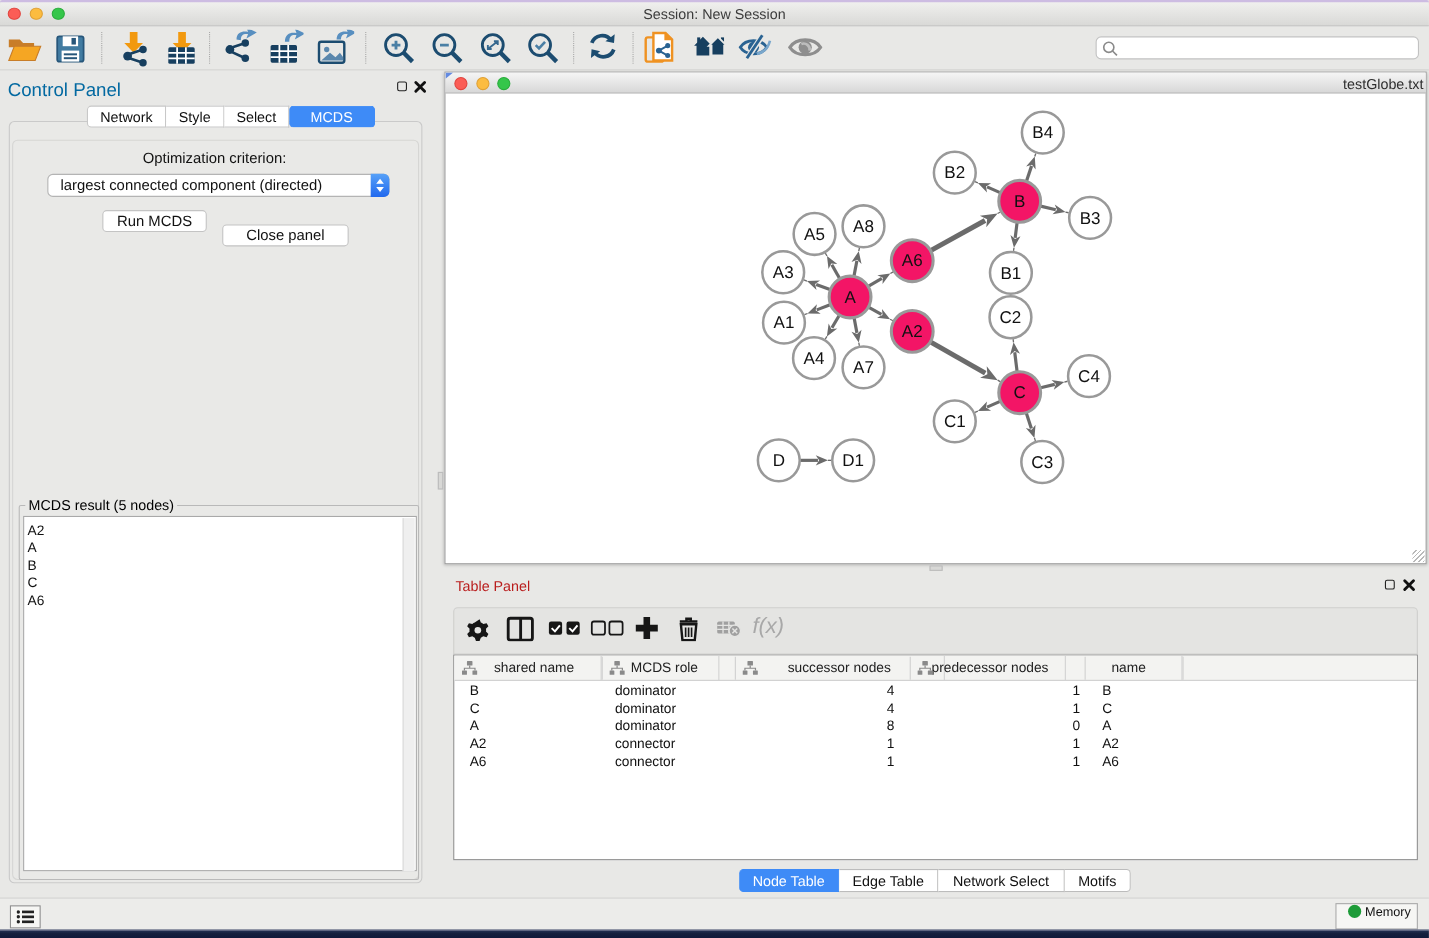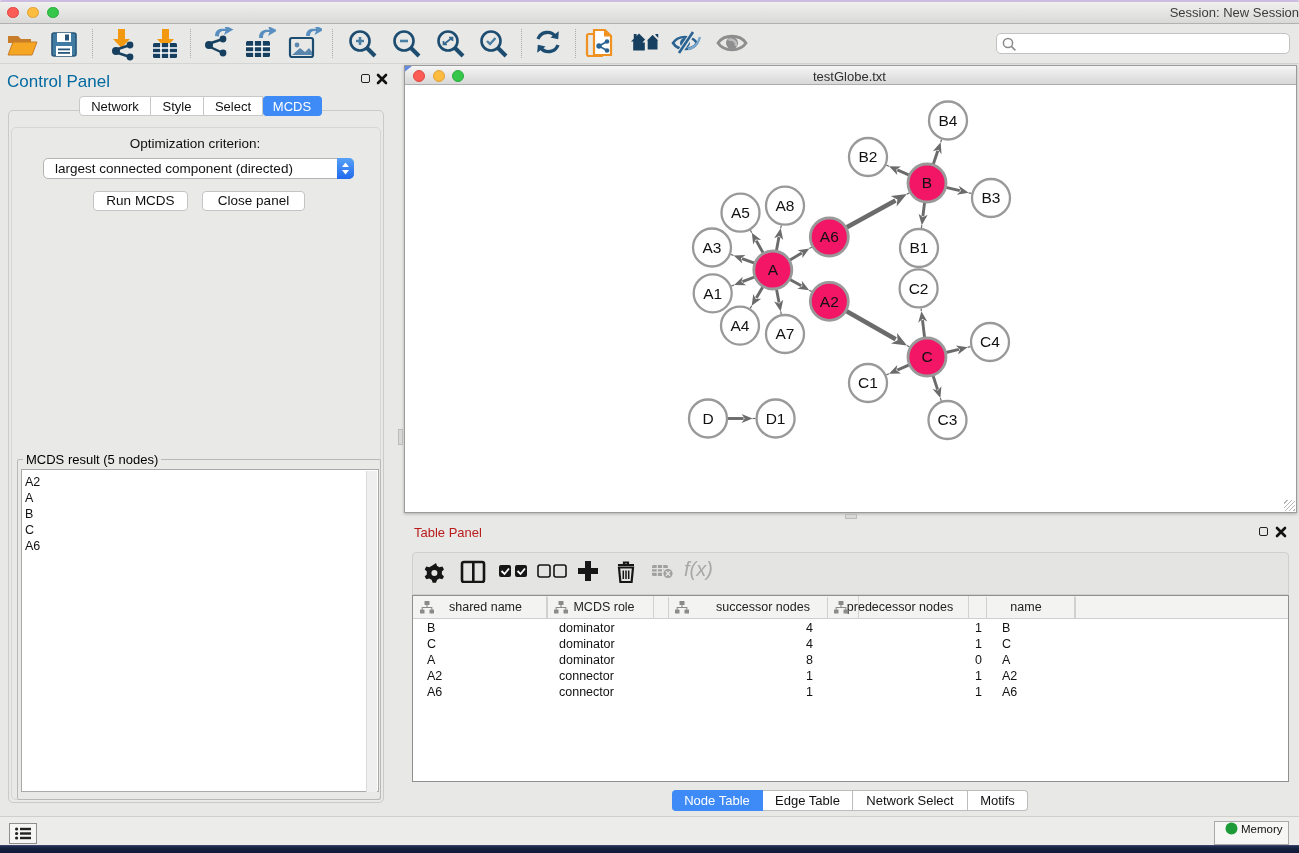--- a/index.html
+++ b/index.html
@@ -1,19 +1,19 @@
 <!DOCTYPE html>
 <html><head><meta charset="utf-8"><style>
 *{margin:0;padding:0;box-sizing:border-box}
 html,body{width:1299px;height:853px;overflow:hidden;font-family:"Liberation Sans",sans-serif;background:#e8e8e6}
 .abs{position:absolute}
 #titlebar{position:absolute;left:0;top:0;width:1299px;height:24px;background:linear-gradient(#f2f2f0,#d9d9d7);border-bottom:1px solid #b1b1b1;border-radius:5px 5px 0 0}
 #topstrip{position:absolute;left:0;top:0;width:1299px;height:1.5px;background:#cdbce2;border-radius:5px 5px 0 0}
 .tl{position:absolute;top:6.5px;width:11.5px;height:11.5px;border-radius:50%}
-#titletext{position:absolute;top:5px;left:0;width:1299px;text-align:right;font-size:13px;color:#3c3c3c}
+#titletext{position:absolute;top:5px;left:0;width:1299px;text-align:center;font-size:13px;color:#3c3c3c}
 #toolbar{position:absolute;left:0;top:25px;width:1299px;height:38px;background:#e8e8e6}
 .tsep{position:absolute;top:29px;height:29px;width:0;border-left:1px dotted #a9a9a9}
 #searchbox{position:absolute;left:996px;top:33px;width:294px;height:21px;background:#fff;border:1px solid #c2c2c2;border-radius:5px}
 #mainline{position:absolute;left:0;top:63px;width:1299px;height:1px;background:#d4d4d2}
 
 #cp-title{position:absolute;left:7px;top:72px;font-size:17px;color:#0369a1}
 .winbtn-sq{position:absolute;width:9px;height:9px;border:1.6px solid #222;border-radius:2px;background:transparent}
 .tabs{position:absolute;display:flex}
 .tab{height:20px;line-height:20px;font-size:13px;color:#111;background:#fff;border:1px solid #c8c8c8;border-left:none;padding:0 14px;text-align:center}
 .tab.first{border-left:1px solid #c8c8c8;border-radius:4px 0 0 4px}
@@ -25,21 +25,21 @@
 #ddbtn{position:absolute;right:-1px;top:-1px;width:17px;height:21px;border-radius:0 5px 5px 0;background:linear-gradient(#57a1f8,#2169ee)}
 .btn{position:absolute;height:20px;background:#fff;border:1px solid #c4c4c4;border-radius:4px;font-size:13.5px;color:#111;text-align:center;line-height:18px}
 #fieldset{position:absolute;left:17px;top:459px;width:364px;height:341px;border:1px solid #b9b9b9;border-radius:2px}
 #fieldleg{position:absolute;left:5px;top:-8px;background:#e9e9e7;padding:0 3px;font-size:13px;color:#000000}
 #mcdslist{position:absolute;left:3px;top:9px;width:358px;height:323px;background:#fff;border:1px solid #a9a9a9;padding-top:4px}
 #mcdslist .li{font-size:12.5px;color:#111;height:16px;line-height:16px;padding-left:3px}
 #mcdssb{position:absolute;right:1px;top:1px;width:11px;height:321px;background:#efefef;border-left:1px solid #dadada}
 
 #netwin{position:absolute;left:404px;top:65px;width:893px;height:448px;background:#fff;border:1px solid #9b9b9b;box-shadow:0 1px 3px rgba(0,0,0,.25)}
 #nettb{position:absolute;left:0;top:0;width:891px;height:19px;background:linear-gradient(#f5f5f5,#d8d8d8);border-bottom:1px solid #adadad}
-#nettitle{position:absolute;left:0;top:3px;width:889px;text-align:center;font-size:13px;color:#2e2e2e}
+#nettitle{position:absolute;left:0;top:3px;width:889px;text-align:right;font-size:13px;color:#2e2e2e}
 .grip{position:absolute;right:1px;bottom:1px;width:11px;height:11px;background:repeating-linear-gradient(135deg,transparent,transparent 2px,#b9b9b9 2px,#b9b9b9 3px)}
 
 #tp-title{position:absolute;left:414px;top:525px;font-size:13px;color:#b91c1c}
 #tp-toolbar{position:absolute;left:412px;top:552px;width:877px;height:43px;background:#e4e4e2;border:1px solid #cfcfcd;border-radius:4px 4px 0 0}
 #tp-table{position:absolute;left:412px;top:595px;width:877px;height:187px;background:#fff;border:1px solid #8f8f8f}
 #tp-thead{position:absolute;left:0;top:0;width:875px;height:23px;background:#f3f3f1;border-bottom:1px solid #cfcfcf}
 .th{position:absolute;top:0;height:23px;border-right:1px solid #d2d2d2;font-size:12.5px;color:#222;text-align:center;line-height:23px}
 .td{position:absolute;height:16px;font-size:12.5px;color:#111;line-height:16px}
 .bt{position:absolute;top:790px;height:21px;background:#fff;border:1px solid #bcbcbc;border-left:none;font-size:13px;color:#111;text-align:center;line-height:20px}
 
@@ -185,29 +185,29 @@
 <svg class="abs" style="left:376px;top:73px" width="12" height="12" viewBox="0 0 12 12">
     <path d="M2 2 L10 10 M10 2 L2 10" stroke="#111" stroke-width="2.6" stroke-linecap="round"></path>
   </svg>
 <div id="cp-panel">
     <div id="cp-inner"></div>
   </div>
 <div class="tabs" style="left:79px;top:96px">
  <div class="tab first" style="width:72px;padding:0">Network</div>
  <div class="tab" style="width:53px;padding:0">Style</div>
  <div class="tab" style="width:59px;padding:0">Select</div>
- <div class="tab sel" style="width:59px;padding:0">MCDS</div>
+ <div class="tab sel" style="width:78px;padding:0">MCDS</div>
 </div>
 <div class="abs" style="left:10px;top:126px;width:370px">
  <div id="optlabel" style="top:10px">Optimization criterion:</div>
  <div id="dropdown" style="top:32px">largest connected component (directed)<div id="ddbtn"><svg width="17" height="21" viewBox="0 0 17 21">
           <path d="M8.5 4.5 L12 9 H5 z M8.5 16.5 L5 12 h7 z" fill="#fff"></path>
         </svg></div></div>
  <div class="btn" style="left:83px;top:65px;width:95px">Run MCDS</div>
- <div class="btn" style="left:192px;top:65px;width:103px">Close panel</div>
+ <div class="btn" style="left:192px;top:78px;width:115px">Close panel</div>
 </div>
 <div id="fieldset">
     <div id="fieldleg">MCDS result (5 nodes)</div>
  <div id="mcdslist">
       <div class="li">A2</div>
       <div class="li">A</div>
       <div class="li">B</div>
       <div class="li">C</div>
       <div class="li">A6</div>
       <div id="mcdssb"></div>

